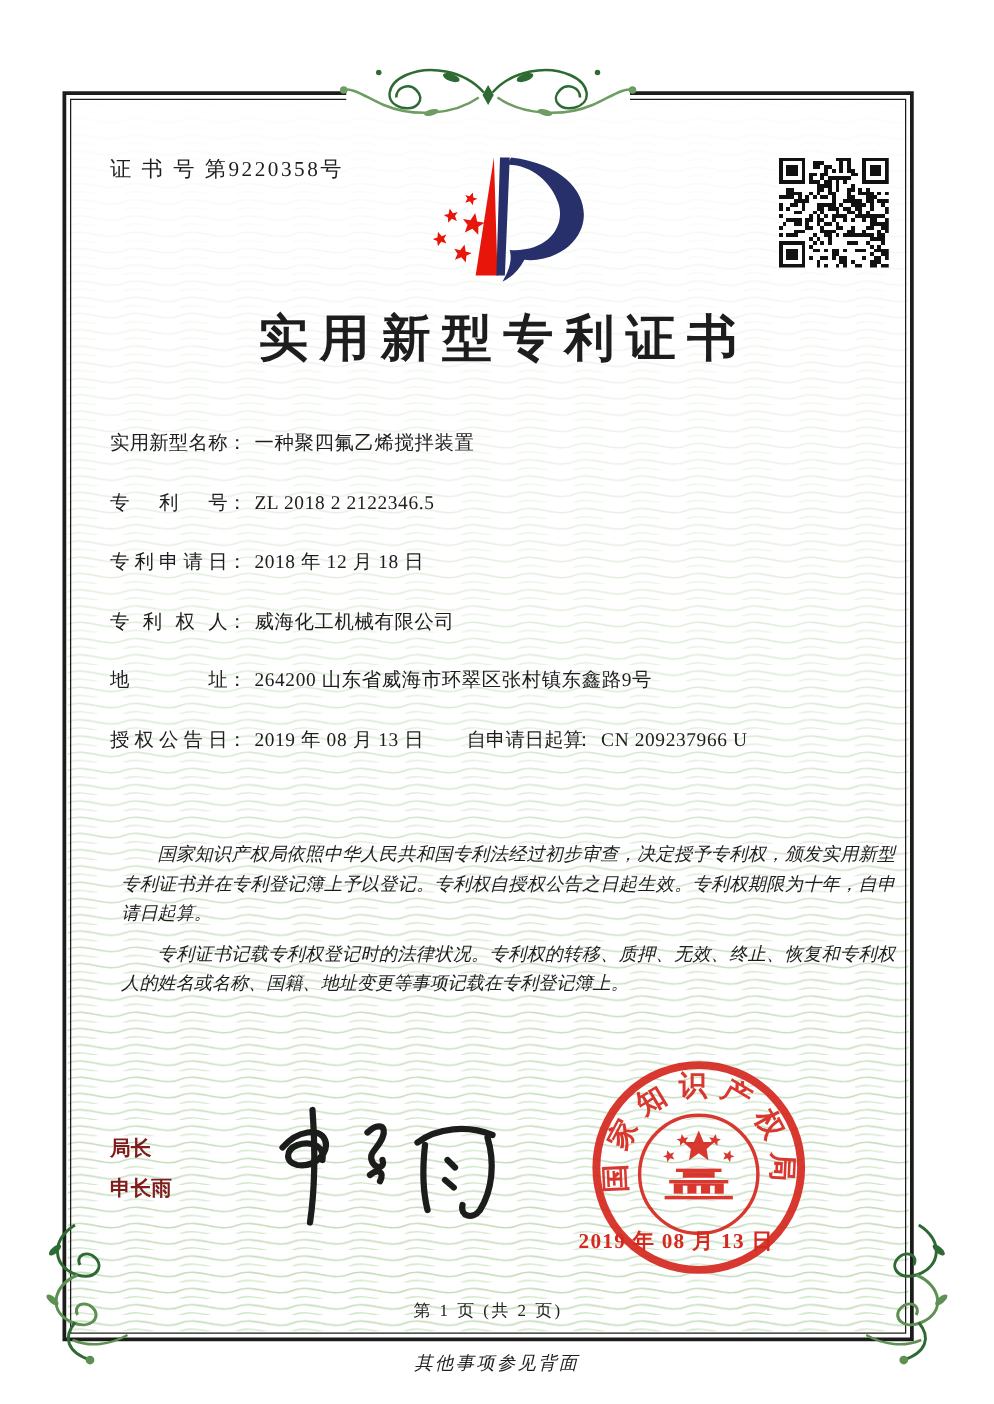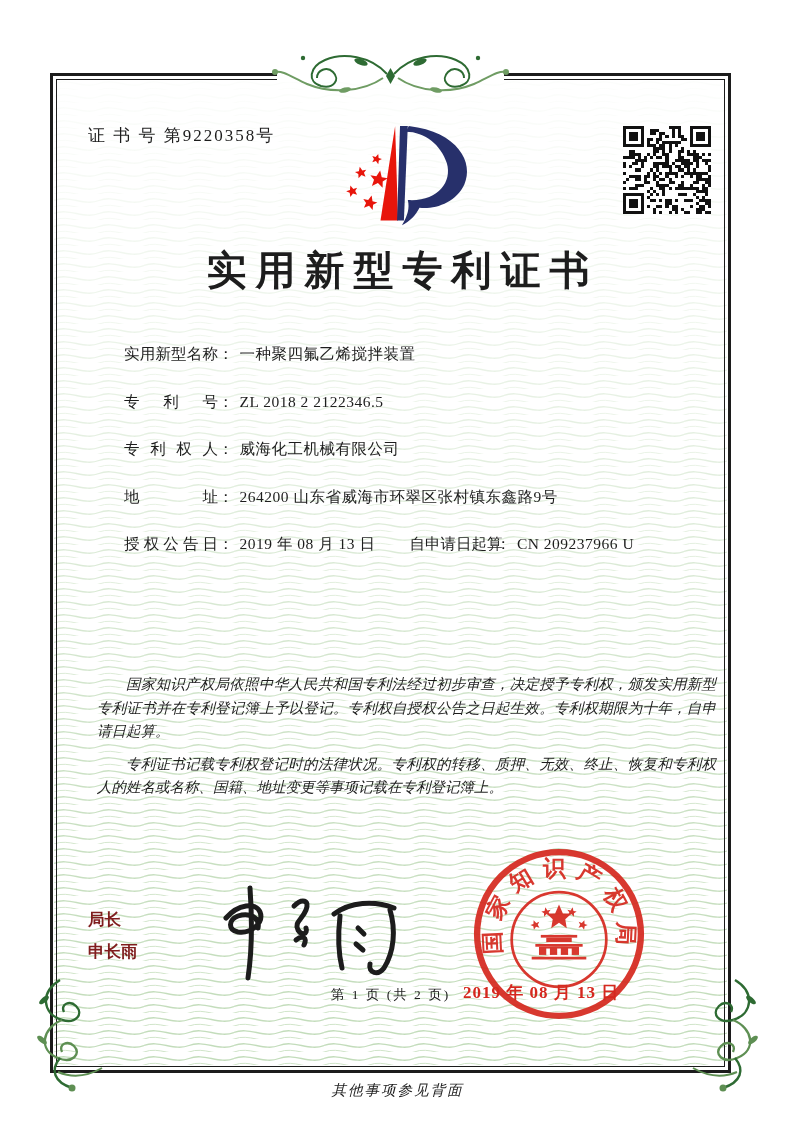--- a/index.html
+++ b/index.html
@@ -12,35 +12,35 @@
   .border-outer{position:absolute;left:50px;top:73px;width:675px;height:994px;border:3px solid #1c1c1c;z-index:3;}
   .border-inner{position:absolute;left:3px;top:3px;right:3px;bottom:3px;border:1px solid #1c1c1c;}
   .ornament{position:absolute;z-index:4;}
   .content{position:absolute;z-index:5;}
   
   .cert-no{left:88px;top:124px;font-size:17px;letter-spacing:2px;}
   .logo{left:322px;top:120px;width:156px;height:122px;}
   .qr{left:623px;top:126px;width:88px;height:88px;}
   .title{left:62px;top:243px;width:681px;text-align:center;font-size:40px;font-weight:bold;letter-spacing:9px;}
   
-  .fields{left:88px;top:344px;width:640px;font-size:15.5px;margin-left:36px;}
+  .fields{left:88px;top:344px;width:640px;font-size:15.5px;}
   .field-row{margin-bottom:26.5px;white-space:nowrap;}
   .lbl{display:inline-block;width:94px;text-align:justify;text-align-last:justify;vertical-align:bottom;}
   .val{margin-left:6px;letter-spacing:.5px;}
   .grant-extra{margin-left:34px;}
   .lbl5{display:inline-block;width:86px;text-align:justify;text-align-last:justify;vertical-align:bottom;}
   
   .paras{left:88px;top:664px;width:637px;font-size:14.5px;line-height:23.5px;text-align:justify;font-style:italic;}
   .paras p{margin:9px;text-indent:2em;}
   
   .signer{left:88px;top:903px;font-family:"Liberation Sans","DejaVu Sans",sans-serif;font-size:16.5px;font-weight:600;line-height:32px;color:#7f1d1d;}
   .signature{left:198px;top:876px;width:230px;height:115px;}
   .seal{left:468px;top:843px;width:182px;height:182px;}
   .seal-date{left:446px;top:981px;width:190px;text-align:center;color:#d5281e;font-size:17px;font-weight:bold;letter-spacing:1px;}
-  .page-info{left:50px;top:986px;width:681px;text-align:center;font-size:13.5px;letter-spacing:2px;}
+  .page-info{left:50px;top:1040px;width:681px;text-align:center;font-size:13.5px;letter-spacing:2px;}
   .back-note{left:0;top:1081px;width:795px;text-align:center;font-size:14.5px;font-style:italic;letter-spacing:2px;}
 </style>
 </head>
 <body>
 
 <div class="page">
 
   <svg class="wave-svg" xmlns="http://www.w3.org/2000/svg" preserveAspectRatio="none">
     <defs>
       <pattern id="wavepat" width="90" height="13" patternUnits="userSpaceOnUse">
@@ -417,20 +417,23 @@
   <div class="content title">实用新型专利证书</div>
 
   <div class="content fields">
     <div class="field-row">
       <span class="lbl">实用新型名称</span><span>：</span><span class="val">一种聚四氟乙烯搅拌装置</span>
     </div>
     <div class="field-row">
       <span class="lbl">专利号</span><span>：</span><span class="val">ZL 2018 2 2122346.5</span>
     </div>
     <div class="field-row">
+      <span class="lbl">专利申请日</span><span>：</span><span class="val">2018 年 12 月 18 日</span>
+    </div>
+    <div class="field-row">
       <span class="lbl">专利权人</span><span>：</span><span class="val">威海化工机械有限公司</span>
     </div>
     <div class="field-row">
       <span class="lbl">地址</span><span>：</span><span class="val">264200 山东省威海市环翠区张村镇东鑫路9号</span>
     </div>
     <div class="field-row">
       <span class="lbl">授权公告日</span><span>：</span><span class="val">2019 年 08 月 13 日</span><span class="grant-extra"><span class="lbl5">自申请日起算</span><span>：</span><span class="val">CN 209237966 U</span></span>
     </div>
   </div>
 

